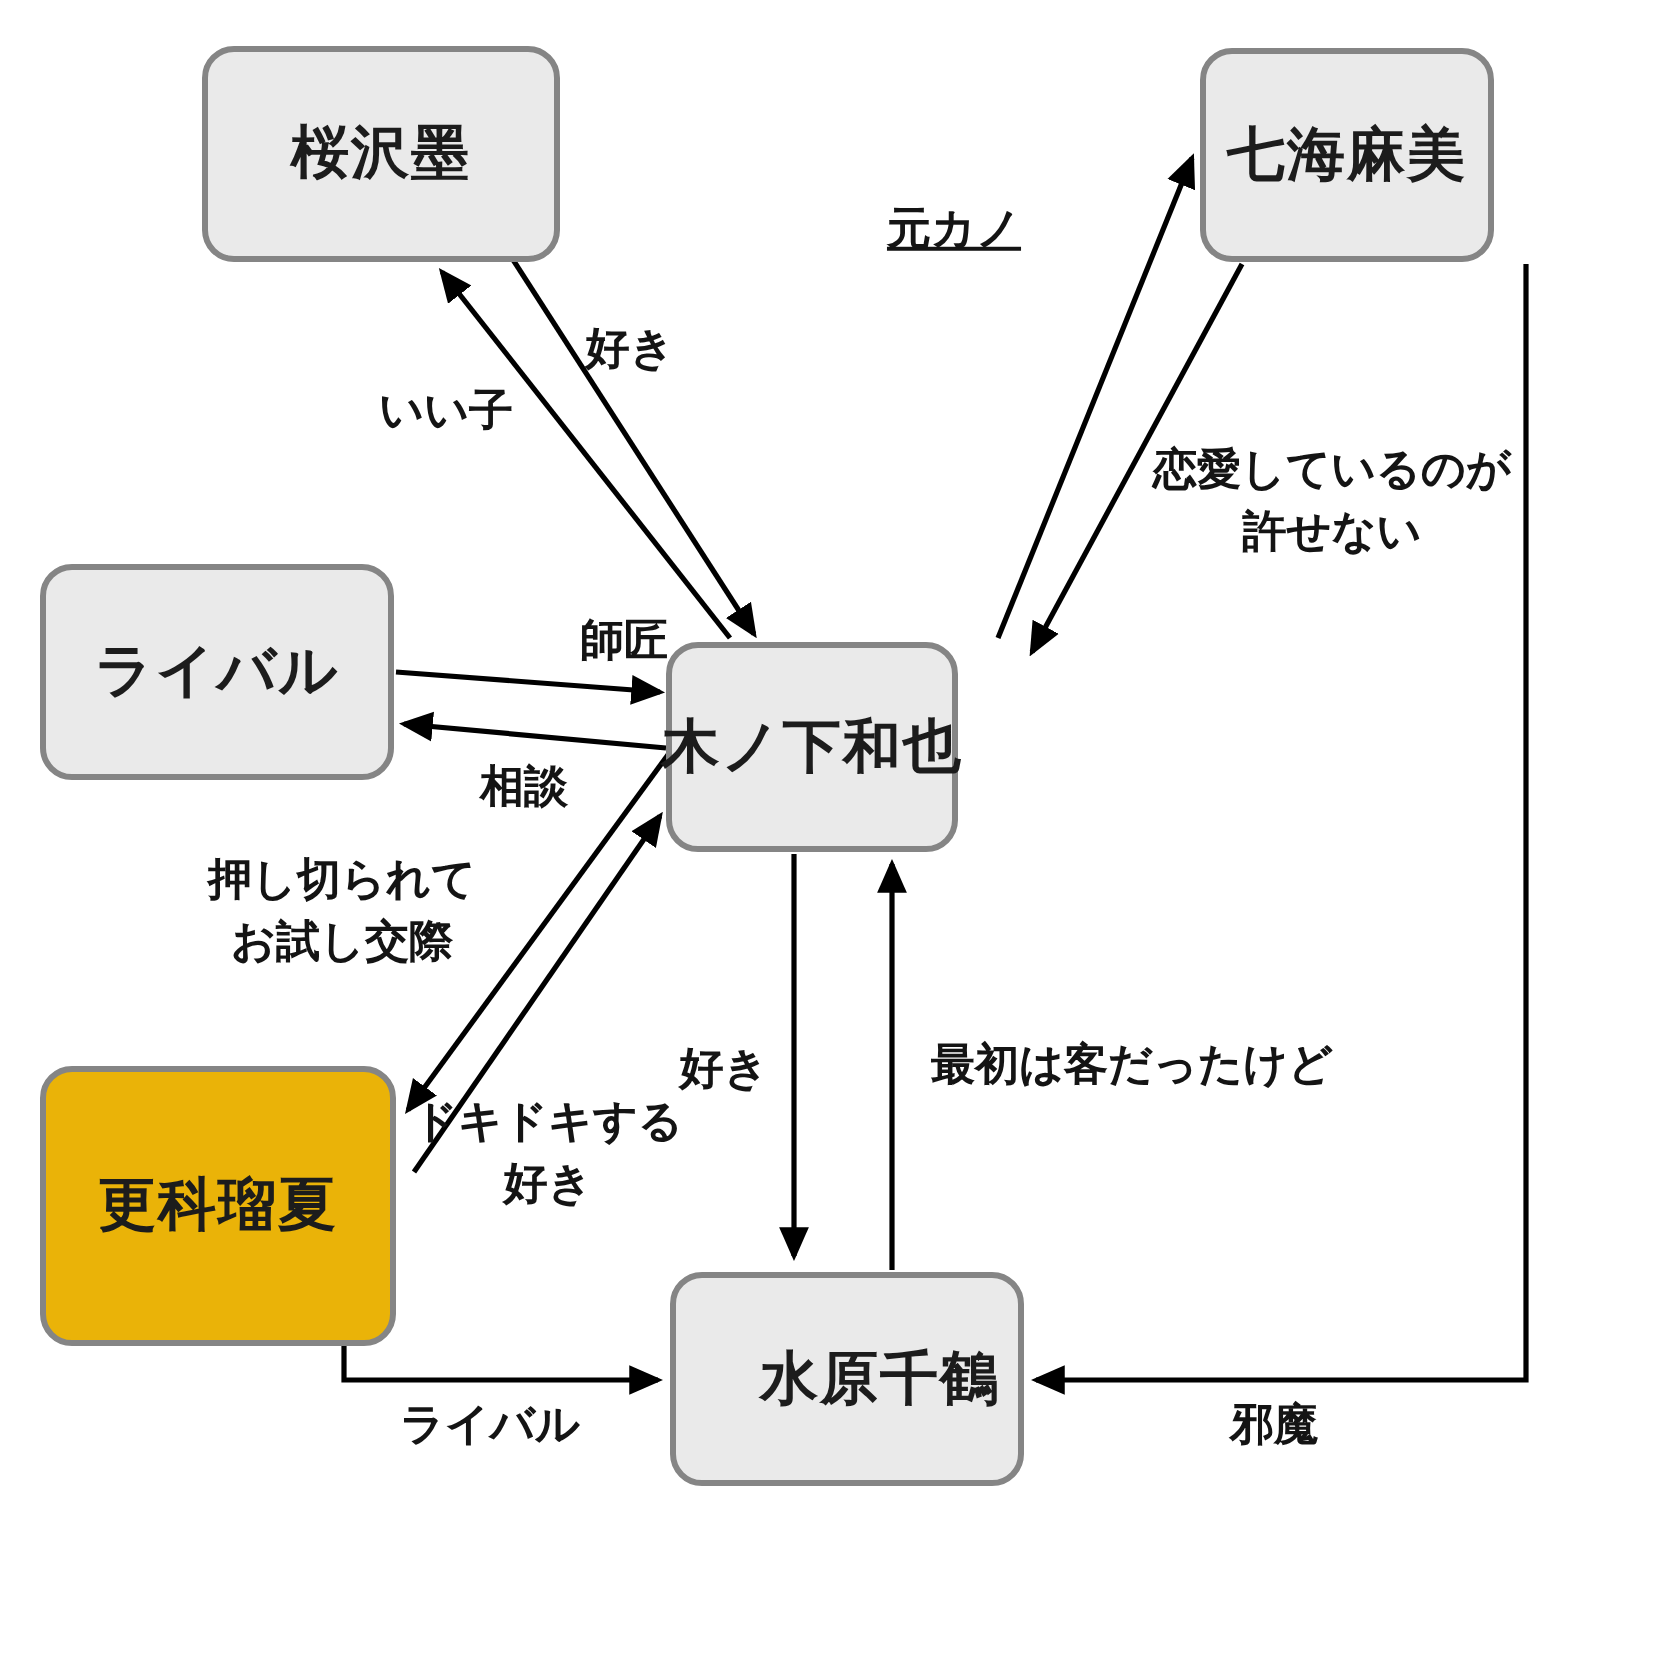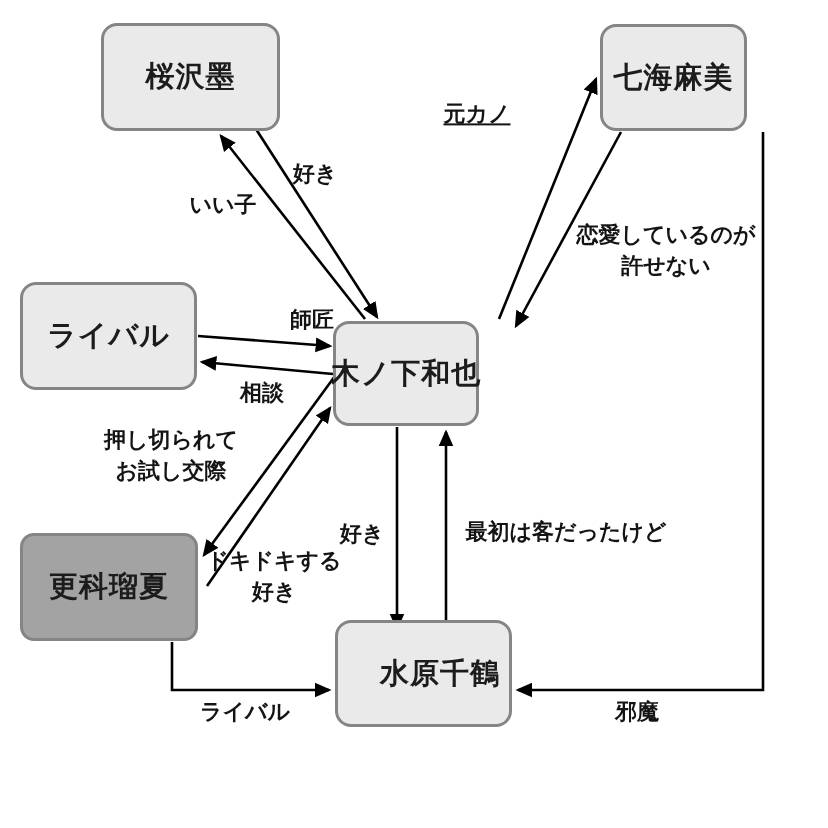--- a/index.html
+++ b/index.html
@@ -97,24 +97,24 @@
     </div>
     <div class="node" style="left: 600px; top: 24px; width: 147px; height: 107px; background: rgb(234, 234, 234); border-color: rgb(133, 133, 133);">
       <span>七海麻美</span>
     </div>
     <div class="node" style="left: 20px; top: 282px; width: 177px; height: 108px; background: rgb(234, 234, 234); border-color: rgb(133, 133, 133);">
       <span>ライバル</span>
     </div>
     <div class="node" style="left: 333px; top: 321px; width: 146px; height: 105px; background: rgb(234, 234, 234); border-color: rgb(133, 133, 133);">
       <span>木ノ下和也</span>
     </div>
-    <div class="node" style="left: 20px; top: 533px; width: 178px; height: 108px; background: #a3a3a3; border-color: rgb(133, 133, 133); border-radius: 14px;">
+    <div class="node" style="left: 20px; top: 533px; width: 178px; height: 140px; background: #eab308; border-color: rgb(133, 133, 133);">
       <span>更科瑠夏</span>
     </div>
-    <div class="node" style="left: 335px; top: 620px; width: 177px; height: 107px; background: rgb(234, 234, 234); border-color: rgb(133, 133, 133); padding-left: 33px;">
+    <div class="node" style="left: 335px; top: 636px; width: 177px; height: 107px; background: rgb(234, 234, 234); border-color: rgb(133, 133, 133); padding-left: 33px;">
       <span>水原千鶴</span>
     </div>
     <div class="edge-label" style="left: 315px; top: 174px;">
       <div>好き</div>
     </div>
     <div class="edge-label" style="left: 223px; top: 205px;">
       <div>いい子</div>
     </div>
     <div class="edge-label" style="left: 477px; top: 114px; text-decoration: underline;">
       <div>元カノ</div>

